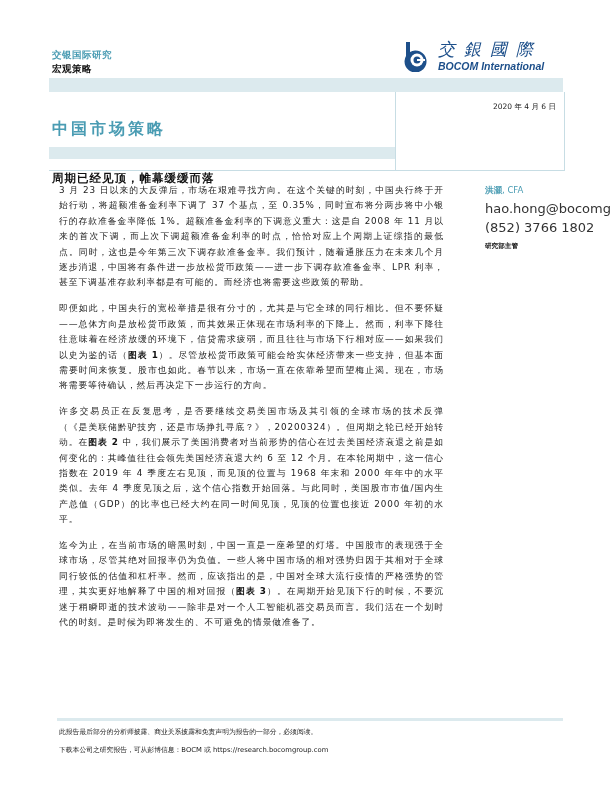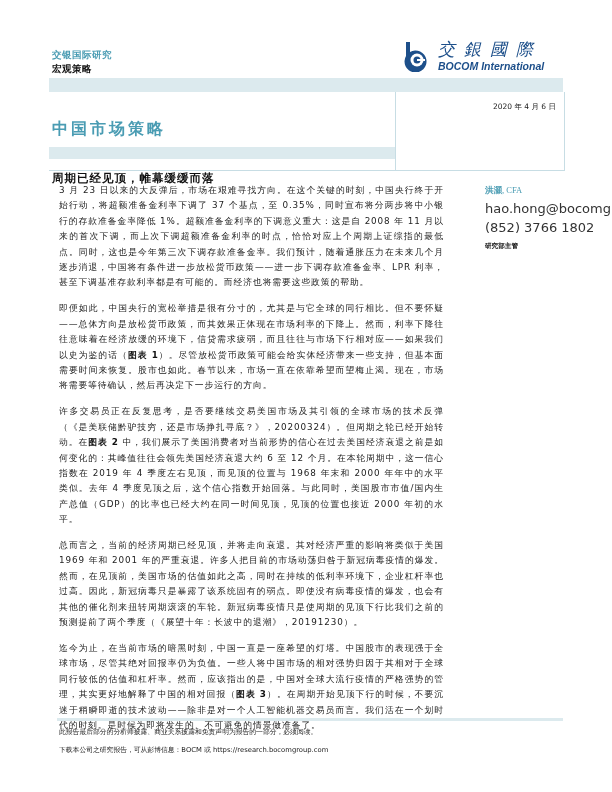--- a/index.html
+++ b/index.html
@@ -22,21 +22,21 @@
   .title { position: absolute; left: 52px; top: 119px; font-size: 16px; font-weight: bold; color: #4a9cb3; letter-spacing: 3px; }
   .band-mid { position: absolute; left: 49px; top: 147px; width: 346px; height: 12px; background: #dceaee; }
   .subtitle { position: absolute; left: 52px; top: 152px; font-size: 11.5px; font-weight: bold; color: #111; letter-spacing: 1px; margin-top: 19px; }
   .sub-rule { position: absolute; left: 49px; top: 170px; width: 514px; height: 1px; background: #c7dde4; }
 
   .body { position: absolute; left: 59px; top: 183px; width: 385px; }
   .body p { margin: 0 0 10.5px 0; font-size: 8.8px; line-height: 15.4px; color: #222; text-align: justify; letter-spacing: 0.9px; }
   .body b { color: #111; }
 
   .author { position: absolute; left: 485px; top: 185px; width: 110px; }
-  .author-name { font-size: 8.5px; color: #4a9cb3; font-weight: bold; font-family: Liberation Serif, serif; }
+  .author-name { font-size: 8.5px; color: #4a9cb3; font-weight: bold; }
   .author-name span { font-weight: normal; }
   .author-line { font-size: 13px; color: #333; margin-top: 4px; }
   .author-title { font-size: 6.6px; font-weight: bold; color: #111; margin-top: 7px; }
 
   .foot-rule { position: absolute; left: 57px; top: 718px; width: 506px; height: 3px; background: #dceaee; }
   .foot1 { position: absolute; left: 59px; top: 727px; font-size: 6.8px; color: #222; }
   .foot2 { position: absolute; left: 59px; top: 745px; font-size: 6.8px; color: #222; }
 </style>
 </head>
 <body>
@@ -63,21 +63,20 @@
 
 <div class="title">中国市场策略</div>
 <div class="band-mid"></div>
 <div class="subtitle">周期已经见顶，帷幕缓缓而落</div>
 <div class="sub-rule"></div>
 
 <div class="body">
   <p>3 月 23 日以来的大反弹后，市场在艰难寻找方向。在这个关键的时刻，中国央行终于开始行动，将超额准备金利率下调了 37 个基点，至 0.35%，同时宣布将分两步将中小银行的存款准备金率降低 1%。超额准备金利率的下调意义重大：这是自 2008 年 11 月以来的首次下调，而上次下调超额准备金利率的时点，恰恰对应上个周期上证综指的最低点。同时，这也是今年第三次下调存款准备金率。我们预计，随着通胀压力在未来几个月逐步消退，中国将有条件进一步放松货币政策——进一步下调存款准备金率、LPR 利率，甚至下调基准存款利率都是有可能的。而经济也将需要这些政策的帮助。</p>
   <p><span>即便如此，中国央行的宽松举措是很有分寸的，尤其是与它全球的同行相比。但不要怀疑——总体方向是放松货币政策，而其效果正体现在市场利率的下降上。然而，利率下降往往意味着在经济放缓的环境下，信贷需求疲弱，而且往往与市场下行相对应——如果我们以史为鉴的话（</span><b>图表 1</b><span>）。尽管放松货币政策可能会给实体经济带来一些支持，但基本面需要时间来恢复。股市也如此。春节以来，市场一直在依靠希望而望梅止渴。现在，市场将需要等待确认，然后再决定下一步运行的方向。</span></p>
   <p><span>许多交易员正在反复思考，是否要继续交易美国市场及其引领的全球市场的技术反弹（《是美联储黔驴技穷，还是市场挣扎寻底？》，20200324）。但周期之轮已经开始转动。在</span><b>图表 2</b><span> 中，我们展示了美国消费者对当前形势的信心在过去美国经济衰退之前是如何变化的：其峰值往往会领先美国经济衰退大约 6 至 12 个月。在本轮周期中，这一信心指数在 2019 年 4 季度左右见顶，而见顶的位置与 1968 年末和 2000 年年中的水平类似。去年 4 季度见顶之后，这个信心指数开始回落。与此同时，美国股市市值/国内生产总值（GDP）的比率也已经大约在同一时间见顶，见顶的位置也接近 2000 年初的水平。</span></p>
-  <p>总而言之，当前的经济周期已经见顶，并将走向衰退。其对经济严重的影响将类似于美国 1969 年和 2001 年的严重衰退。许多人把目前的市场动荡归咎于新冠病毒疫情的爆发。然而，在见顶前，美国市场的估值如此之高，同时在持续的低利率环境下，企业杠杆率也过高。因此，新冠病毒只是暴露了该系统固有的弱点。即使没有病毒疫情的爆发，也会有其他的催化剂来扭转周期滚滚的车轮。新冠病毒疫情只是使周期的见顶下行比我们之前的预测提前了两个季度（《展望十年：长波中的退潮》，20191230）。</p>
   <p><span>迄今为止，在当前市场的暗黑时刻，中国一直是一座希望的灯塔。中国股市的表现强于全球市场，尽管其绝对回报率仍为负值。一些人将中国市场的相对强势归因于其相对于全球同行较低的估值和杠杆率。然而，应该指出的是，中国对全球大流行疫情的严格强势的管理，其实更好地解释了中国的相对回报（</span><b>图表 3</b><span>）。在周期开始见顶下行的时候，不要沉迷于稍瞬即逝的技术波动——除非是对一个人工智能机器交易员而言。我们活在一个划时代的时刻。是时候为即将发生的、不可避免的情景做准备了。</span></p>
 </div>
 
 <div class="author">
   <div class="author-name"><span style="font-weight:bold">洪灝</span><span>, CFA</span></div>
   <div class="author-line">hao.hong@bocomgroup.com</div>
   <div class="author-line">(852) 3766 1802</div>
   <div class="author-title">研究部主管</div>
 </div>
 

